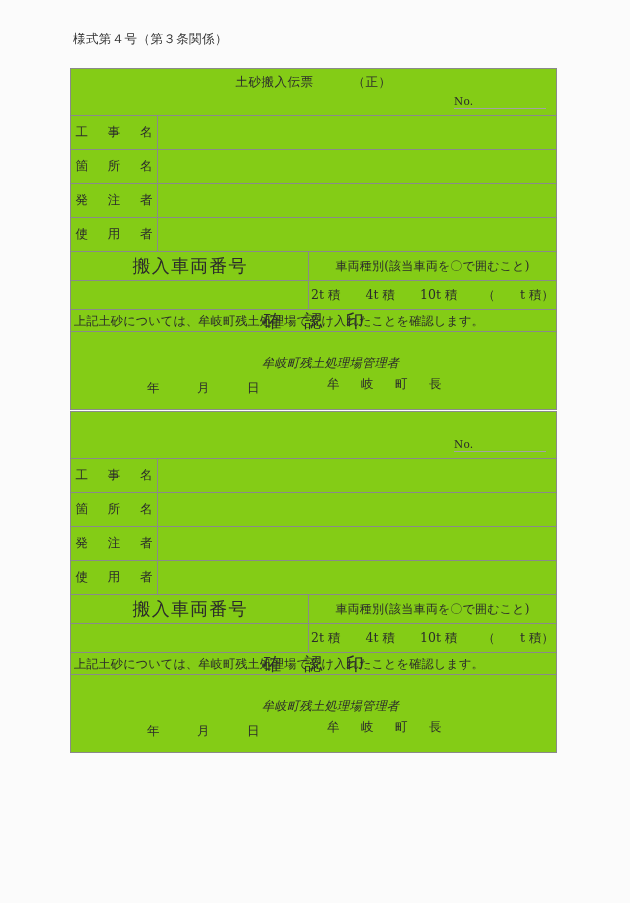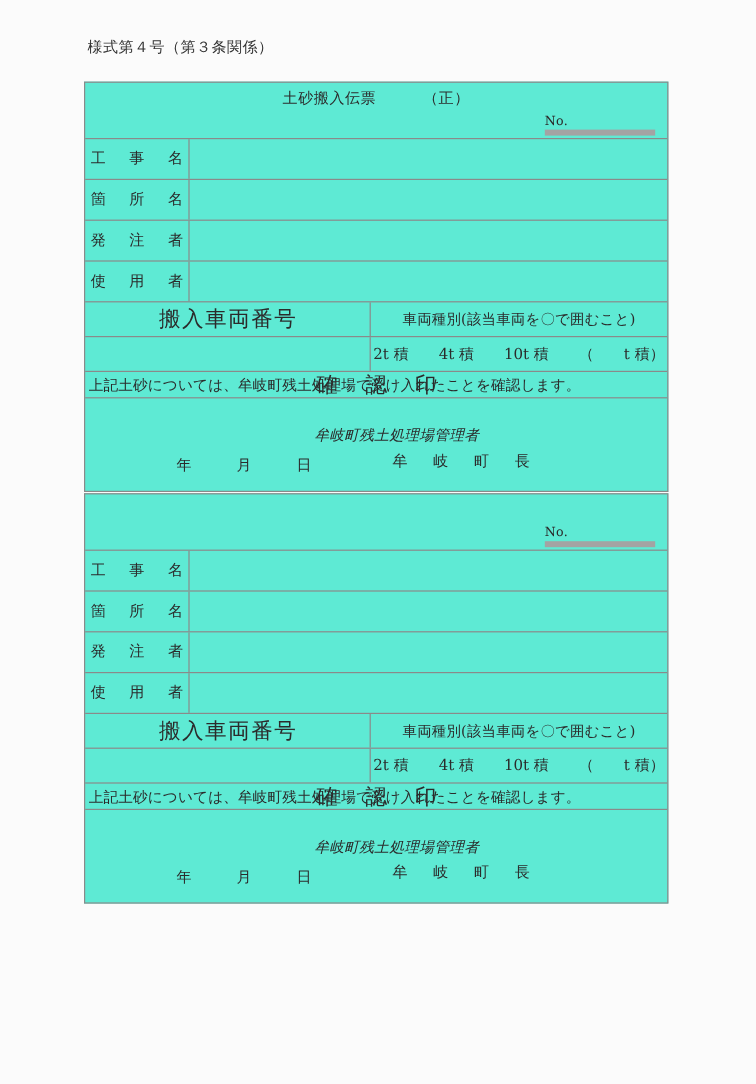--- a/index.html
+++ b/index.html
@@ -32,21 +32,21 @@
     white-space: nowrap;
     color: #333;
   }
 
   .slip {
     position: absolute;
     left: 70px;
     width: 487px;
     border: 1px solid #8a8a8a;
     box-sizing: border-box;
-    background: #5eead4;
+    background: #84cc16;
   }
   .slip-1 { top: 68px; }
   .slip-2 { top: 411px; }
 
   .row {
     display: flex;
     border-bottom: 1px solid #8a8a8a;
     box-sizing: border-box;
   }
   .row:last-child { border-bottom: none; flex-direction: column; }
@@ -64,21 +64,21 @@
     text-align: center;
     font-size: 12.5px;
     letter-spacing: 0.5px;
     white-space: pre;
   }
   .no-field {
     position: absolute;
     right: 10px;
     top: 26px;
     width: 92px;
-    border-bottom: 5px solid #a3a3a3;
+    border-bottom: 1px solid #a3a3a3;
     font-size: 10px;
     padding-bottom: 1px;
     box-sizing: border-box;
   }
   .no-label {
     font-size: 10.5px;
     letter-spacing: 0.2px;
   }
 
   

